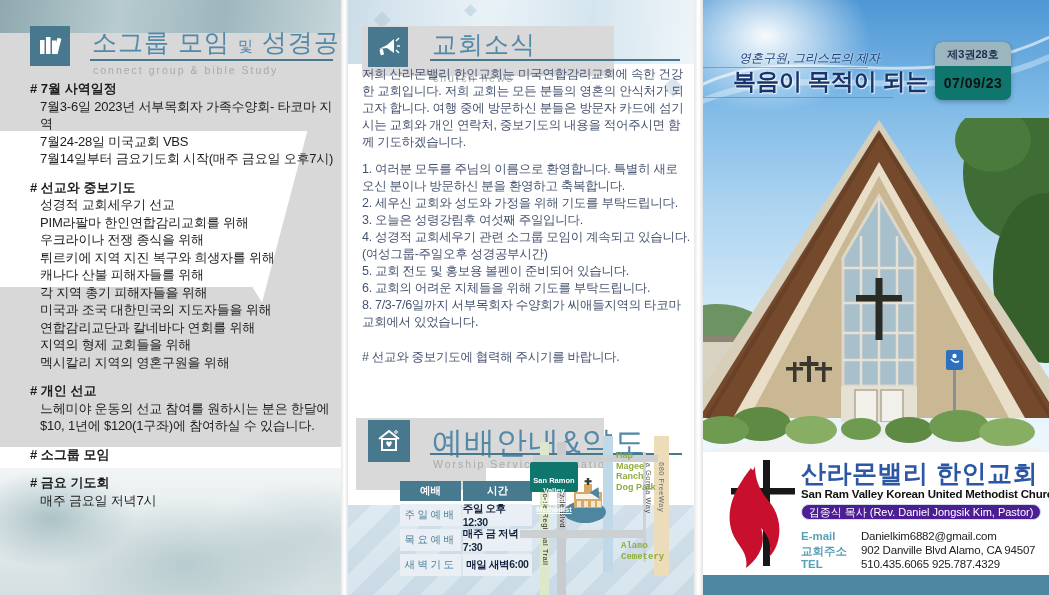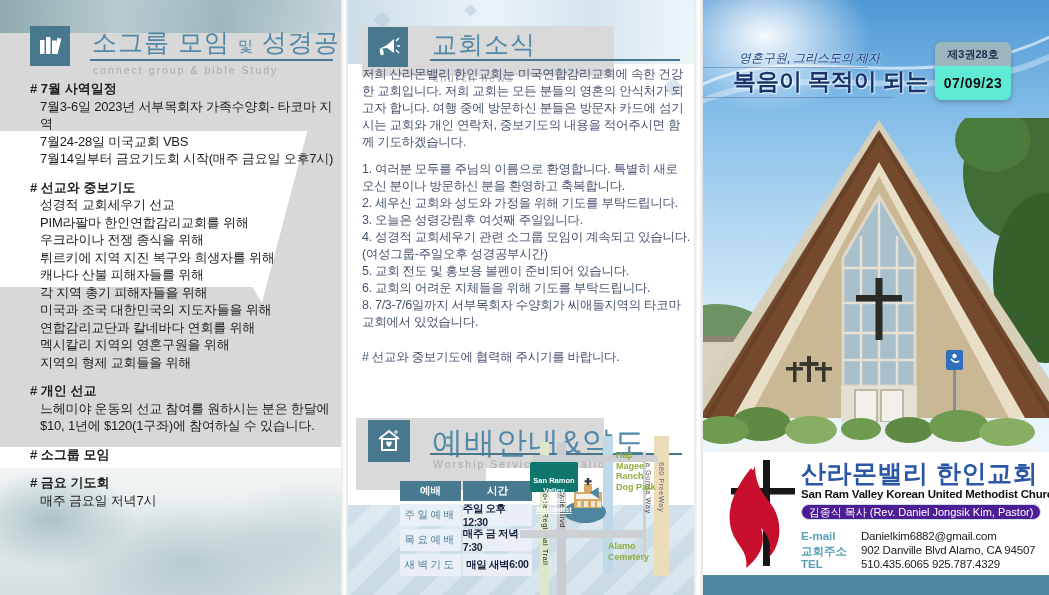--- a/index.html
+++ b/index.html
@@ -96,21 +96,21 @@
   
   .sky{left:0;top:0;width:346px;height:452px;
     background:
       radial-gradient(150px 110px at 18% 8%, rgba(255,255,255,.95), rgba(255,255,255,0) 70%),
       linear-gradient(180deg,#4e97d4 0%,#7db9e6 22%,#abd3f0 45%,#d7ebf8 72%,#eef7fd 100%);}
   .banner-s{left:36px;top:50px;color:#1d3d77;font-size:12px;font-weight:normal;font-style:italic;
     font-family:"Liberation Serif","DejaVu Serif",serif;text-shadow:0 0 3px rgba(255,255,255,.9);}
   .banner-l{left:30px;top:66px;color:#17346b;font-size:23px;font-weight:bold;
     font-family:"Liberation Serif","DejaVu Serif",serif;text-shadow:0 0 3px rgba(255,255,255,.95),1px 1px 0 rgba(255,255,255,.7);}
   .bline{position:absolute;height:1px;background:rgba(90,120,160,.55);}
-  .badge{left:232px;top:42px;width:76px;height:58px;border-radius:7px;overflow:hidden;background:#5eead4;
+  .badge{left:232px;top:42px;width:76px;height:58px;border-radius:7px;overflow:hidden;background:#0f766e;
     box-shadow:0 2px 5px rgba(0,0,0,.25);z-index:5;}
   .badge-h{height:24px;background:#9cb6c0;color:#1d2b4a;font-size:11px;font-weight:bold;display:flex;align-items:center;justify-content:center;}
   .badge-b{height:34px;color:#111;font-size:14px;font-weight:bold;display:flex;align-items:center;justify-content:center;letter-spacing:.5px;}
   .info{left:0;top:452px;width:346px;height:123px;background:#fff;}
   .krname{left:98px;top:457px;color:#2b57a5;font-size:25px;font-weight:bold;letter-spacing:.5px;white-space:nowrap;}
   .enname{left:98px;top:488px;color:#111;font-size:11.5px;font-weight:bold;letter-spacing:-.2px;white-space:nowrap;}
   .pill{left:98px;top:504px;width:240px;height:16px;background:#4c1d95;border-radius:12px;border:1.5px solid #cfe0e8;
     color:#fff;font-size:11px;display:flex;align-items:center;justify-content:center;white-space:nowrap;box-sizing:border-box;}
   .crow{position:absolute;left:98px;display:flex;font-size:11.5px;}
   .crow .cl{width:60px;color:#57a0b8;font-weight:bold;}
@@ -158,22 +158,22 @@
         <div class="sec-h"># 선교와 중보기도</div>
         <div>
             <div class="sec-line">성경적 교회세우기 선교</div>
             <div class="sec-line">PIM라팔마 한인연합감리교회를 위해</div>
             <div class="sec-line">우크라이나 전쟁 종식을 위해</div>
             <div class="sec-line">튀르키에 지역 지진 복구와 희생자를 위해</div>
             <div class="sec-line">캐나다 산불 피해자들를 위해</div>
             <div class="sec-line">각 지역 총기 피해자들을 위해</div>
             <div class="sec-line">미국과 조국 대한민국의 지도자들을 위해</div>
             <div class="sec-line">연합감리교단과 칼네바다 연회를 위해</div>
+            <div class="sec-line">지역의 형제 교회들을 위해</div>
             <div class="sec-line">멕시칼리 지역의 영혼구원을 위해</div>
-            <div class="sec-line">지역의 형제 교회들을 위해</div>
           </div>
       </div>
       <div class="sec">
         <div class="sec-h"># 개인 선교</div>
         <div>
             <div class="sec-line">느헤미야 운동의 선교 참여를 원하시는 분은 한달에</div>
             <div class="sec-line">$10, 1년에 $120(1구좌)에 참여하실 수 있습니다.</div>
           </div>
       </div>
       <div class="sec">
@@ -265,21 +265,21 @@
     <div class="a road-v" style="left:209px;top:442px;width:9px;height:153px;background:#c9cbce;"></div>
     <div class="vlabel" style="left:210px;top:478px;">Danville Blvd</div>
     <div class="a road-v" style="left:255px;top:436px;width:10px;height:136px;background:#bfd9e9;"></div>
     <div class="a road-v" style="left:295px;top:452px;width:3px;height:110px;background:#cfd1d3;"></div>
     <div class="vlabel" style="left:296px;top:458px;color:#555;">La Gonda Way</div>
     <div class="a road-v" style="left:306px;top:436px;width:15px;height:140px;background:#eddcb9;"></div>
     <div class="vlabel" style="left:309px;top:462px;color:#6b6b6b;">680 FreeWay</div>
     <div class="road-h" style="left:185px;top:455px;width:125px;height:7px;"></div>
     <div class="road-h" style="left:172px;top:530px;width:123px;height:8px;"></div>
     <div class="glabel" style="left:268px;top:450px;width:46px;">Hap Magee Ranch Dog Park</div>
-    <div class="glabel" style="left:260px;top:541px;width:50px;">Alamo Cemetery</div>
+    <div class="glabel" style="left:273px;top:541px;width:50px;font-family:Liberation Mono, monospace;">Alamo Cemetery</div>
     <div class="a chu-ell"></div>
     <div class="a" style="left:220px;top:478px;z-index:3;">
       <svg width="40" height="38" viewBox="0 0 40 38" aria-hidden="true">
         <rect x="16" y="6" width="8" height="10" fill="#d8a964"></rect>
         <rect x="18.8" y="0" width="2.4" height="7" fill="#3a3a3a"></rect>
         <rect x="16.6" y="2.2" width="7" height="2.2" fill="#3a3a3a"></rect>
         <rect x="6" y="14" width="28" height="16" fill="#d8a964"></rect>
         <rect x="8" y="16" width="24" height="5" fill="#fff" opacity=".85"></rect>
         <rect x="9" y="23" width="4" height="6" fill="#f3e6cf"></rect>
         <rect x="16" y="23" width="4" height="6" fill="#f3e6cf"></rect>

